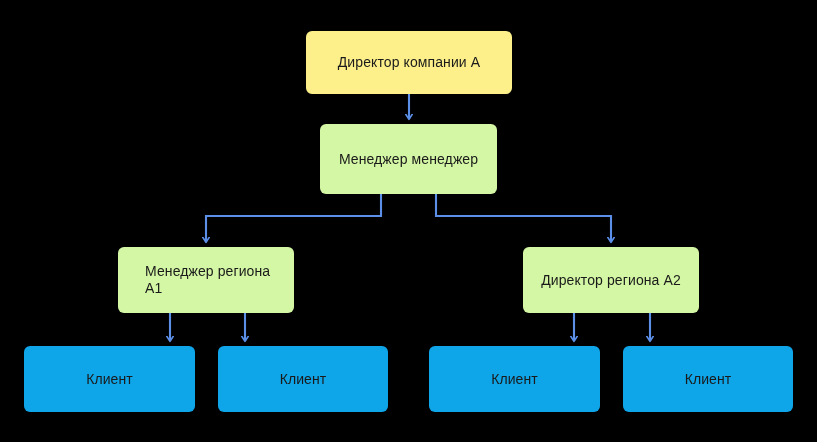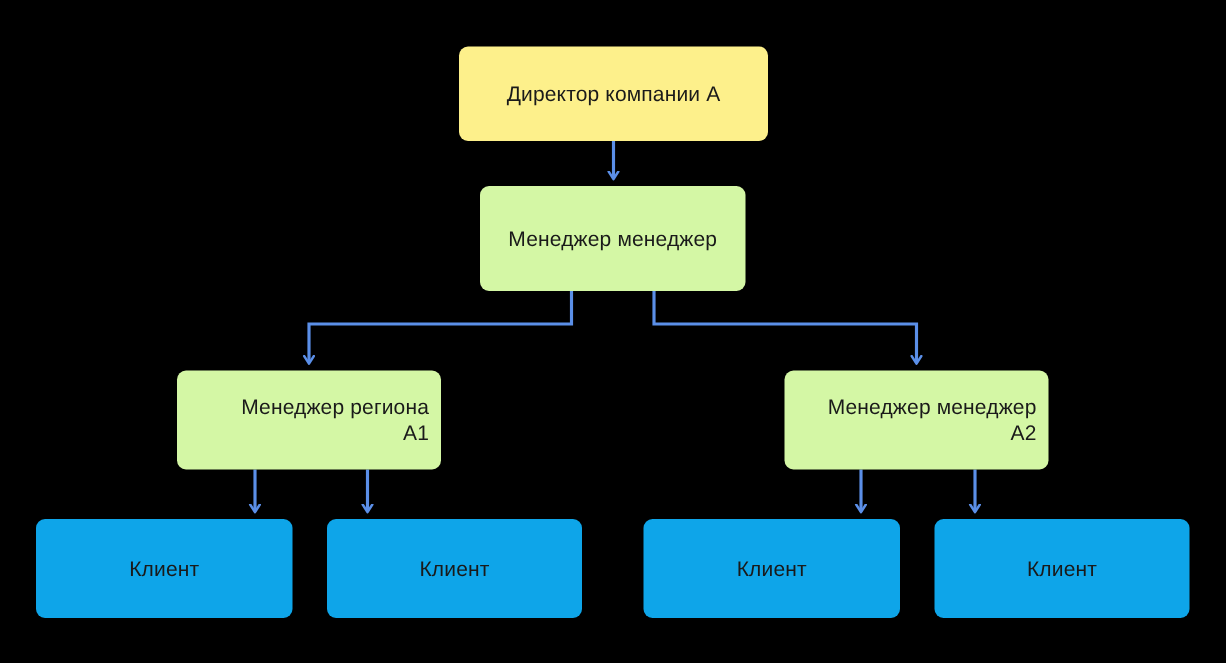--- a/index.html
+++ b/index.html
@@ -28,21 +28,21 @@
     width: 817px;
     height: 442px;
     pointer-events: none;
   }
   .node {
     position: absolute;
     box-sizing: border-box;
     display: flex;
     align-items: center;
     justify-content: center;
-    text-align: right;
+    text-align: left;
     border-radius: 6px;
     color: #1a1a1a;
     font-size: 14px;
     line-height: 1.2;
     letter-spacing: 0.1px;
   }
   .node-director {
     background: #fdf08b;
   }
   .node-manager {
@@ -91,21 +91,21 @@
 
   <div class="node node-manager" style="left:320px; top:124px; width:177px; height:70px;">
     <span class="node-label">Менеджер менеджер</span>
   </div>
 
   <div class="node node-manager" style="left:118px; top:247px; width:176px; height:66px;padding-left:19px;">
     <span class="node-label">Менеджер региона А1</span>
   </div>
 
   <div class="node node-manager" style="left:523px; top:247px; width:176px; height:66px;">
-    <span class="node-label">Менеджер менеджер А2</span>
+    <span class="node-label">Директор региона А2</span>
   </div>
 
   <div class="node node-client" style="left:24px; top:346px; width:171px; height:66px;">
     <span class="node-label">Клиент</span>
   </div>
 
   <div class="node node-client" style="left:218px; top:346px; width:170px; height:66px;">
     <span class="node-label">Клиент</span>
   </div>
 

